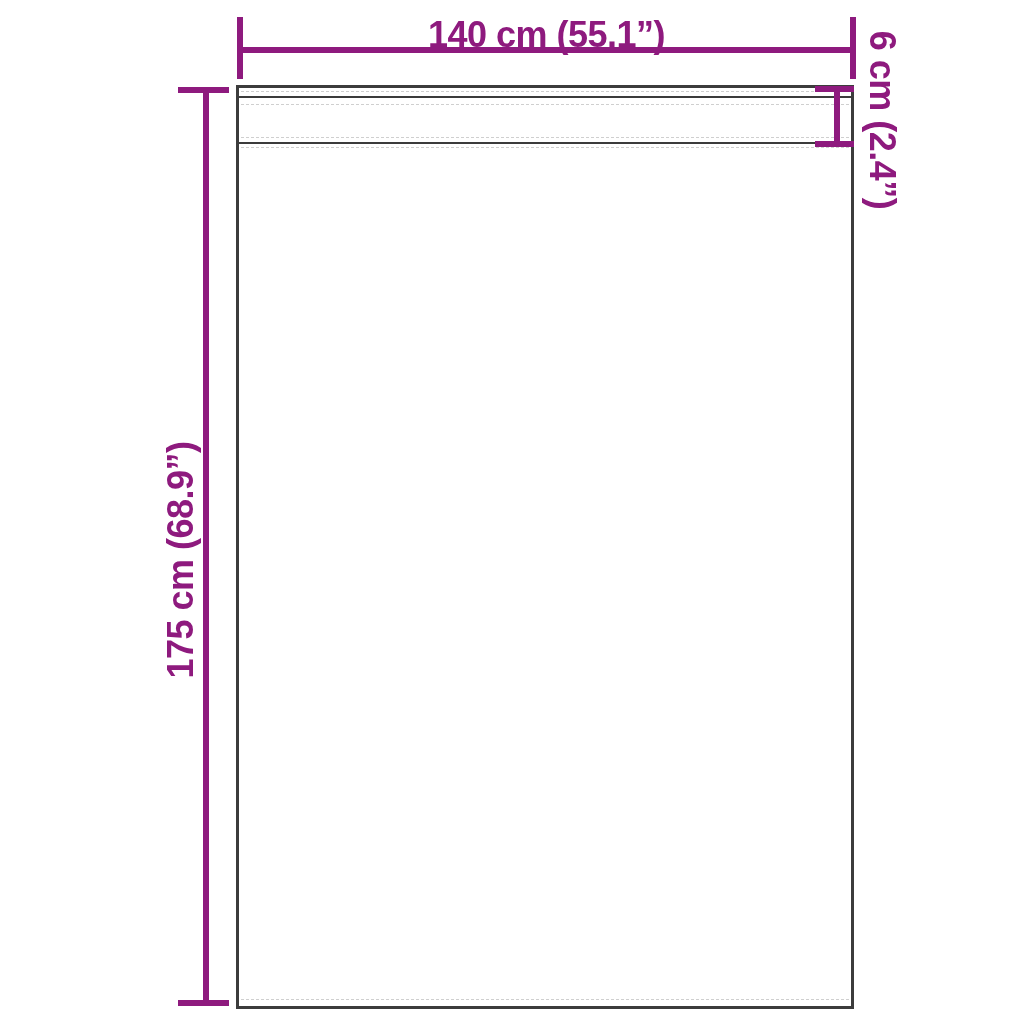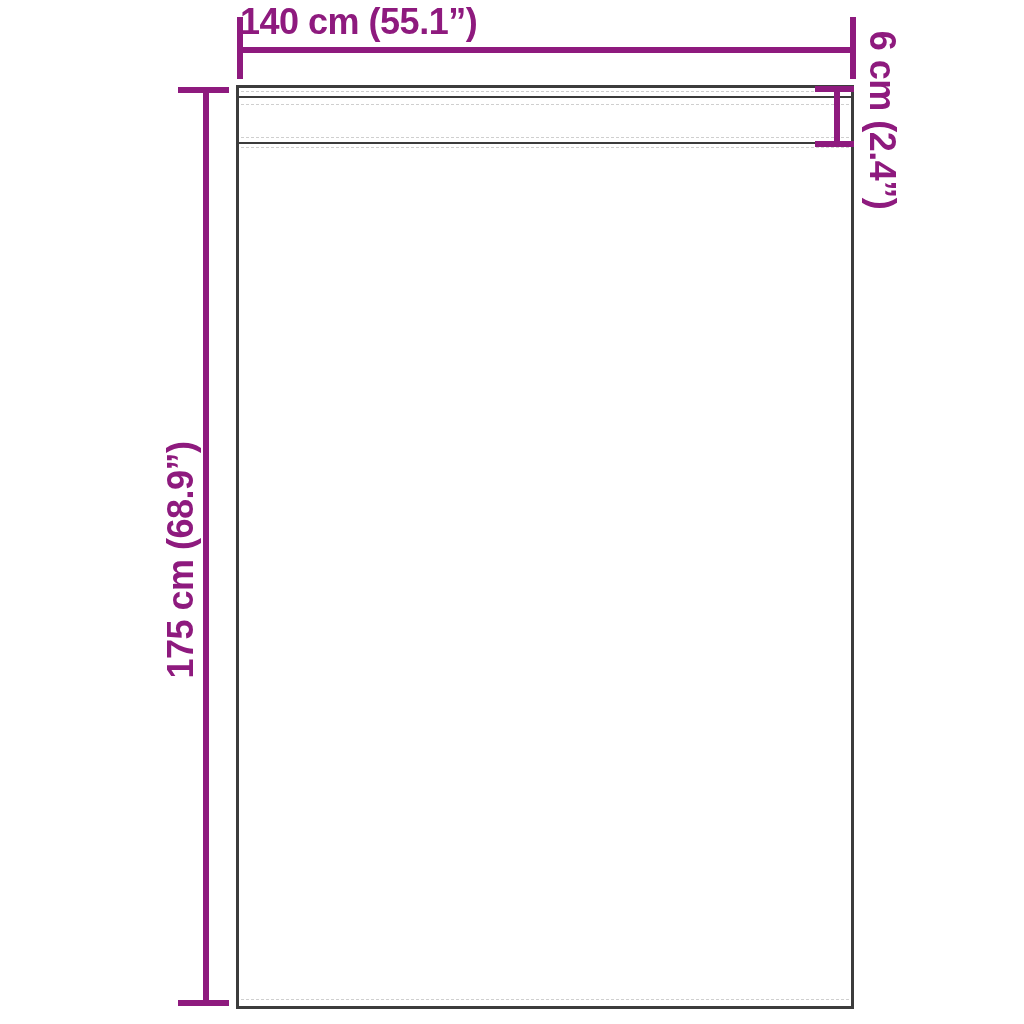--- a/index.html
+++ b/index.html
@@ -44,21 +44,21 @@
 
   .p-line {left:834px;top:87px;width:6px;height:60px;}
   .p-tick-t{left:815px;top:86px;width:39px;height:6px;}
   .p-tick-b{left:815px;top:141px;width:39px;height:6px;}
 
   .dim-label{
     position:absolute;color:var(--accent);
     font-size:36px;font-weight:bold;letter-spacing:-0.5px;white-space:nowrap;
   }
   .label-width{
-    left:240px;top:1px;width:613px;
+    left:240px;top:14px;width:613px;text-align:center;
   }
   .label-height{
     left:181px;top:560px;transform:translate(-50%,-50%) rotate(-90deg);
   }
   .label-header{
     left:882px;top:120px;transform:translate(-50%,-50%) rotate(90deg);
   }
 </style>
 </head>
 <body>

